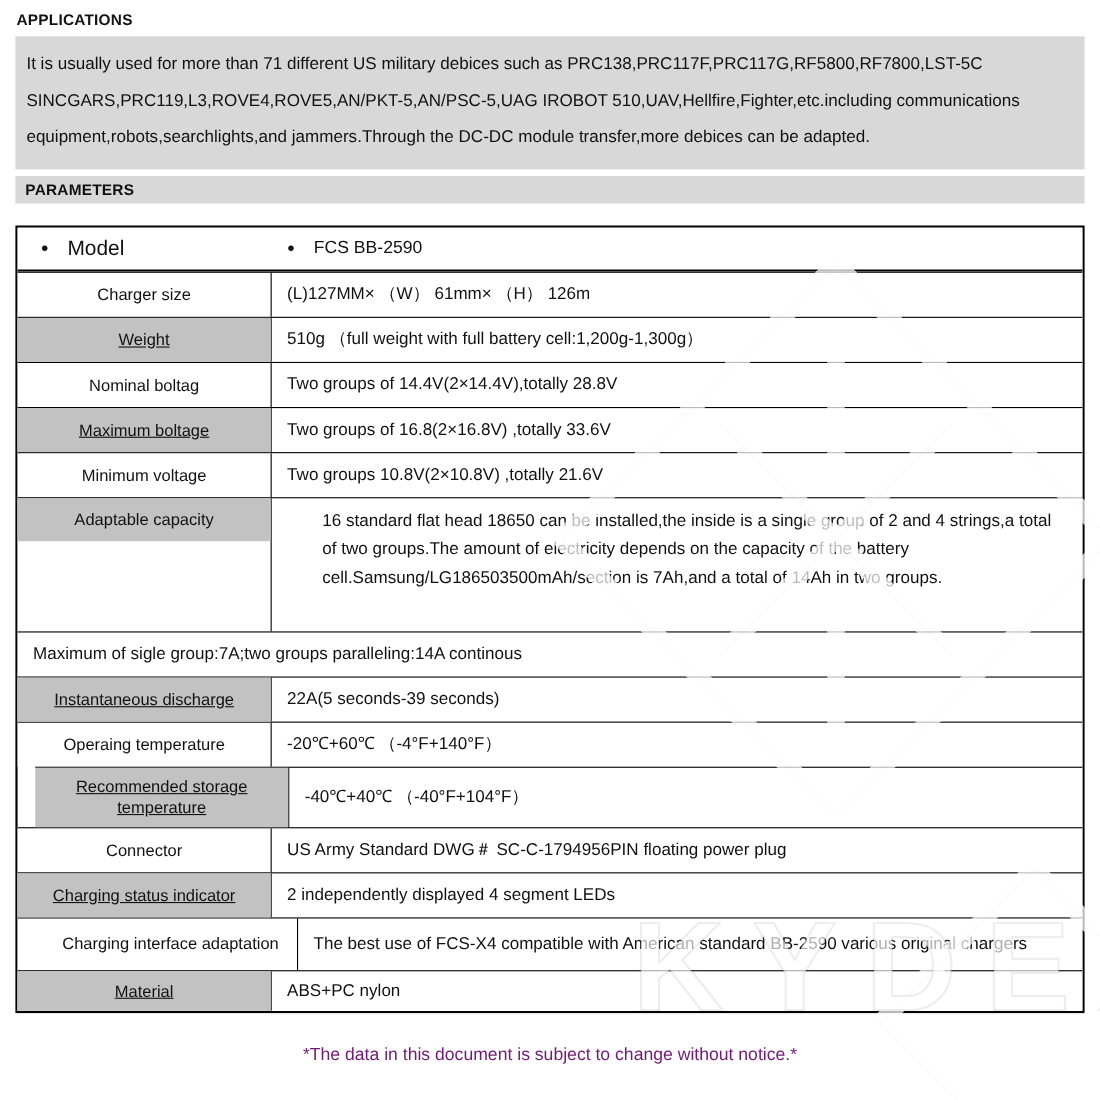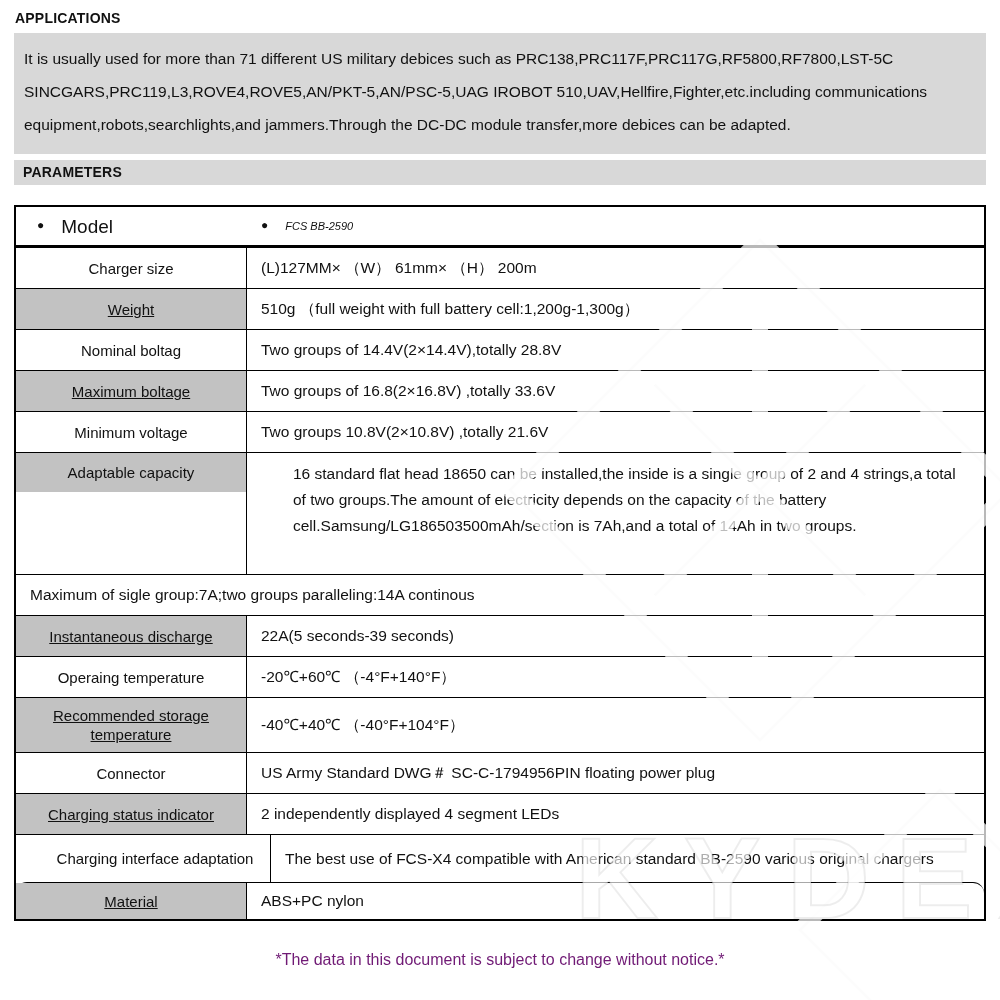--- a/index.html
+++ b/index.html
@@ -40,28 +40,28 @@
 
   .cell-value {
     flex:1 1 auto; display:flex; align-items:center;
     font-size:15.5px; line-height:26px; padding:5px 12px 5px 14px;
   }
   .band .cell-value { align-items:flex-start; padding-top:8px; }
 
   .thead .cell-label { border-right:none; justify-content:flex-start; }
   .thead .chip { text-align:left; padding-left:21px; display:flex; align-items:center; }
   .model-label { font-size:19px; }
-  .model-value { font-size:11px;font-style:italic; }
+  .model-value { font-size:16px; }
   .bullet { font-size:12px; margin-right:17px; position:relative; top:-1px; }
 
   .row-adaptable { min-height:122px;gap:32px; }
-  .row-storage   { min-height:42px; }
+  .row-storage   { min-height:42px;margin-left:16px; }
   .row-interface { min-height:48px;padding-left:24px; }
   .row-interface .cell-value { line-height:22px; }
-  .row-material  { min-height:37px;border-radius:11px; }
+  .row-material  { min-height:37px; }
 
   .footer { text-align:center; margin-top:30px; font-size:16px; color:#701a75; }
 
   .watermark { position:absolute; inset:0; z-index:3; pointer-events:none; }
 </style>
 </head>
 <body>
 
 <svg class="watermark" viewBox="0 0 1000 1000" xmlns="http://www.w3.org/2000/svg">
   <g fill="none" stroke="rgba(0,0,0,0.045)" stroke-width="3">
@@ -98,21 +98,21 @@
       <div class="cell-value">
         <span class="bullet">●</span>
         <span class="model-value">FCS BB-2590</span>
       </div>
     </div>
 
     <div class="trow">
       <div class="cell-label">
           <div class="chip">Charger size</div>
         </div>
-      <div class="cell-value">(L)127MM× （W） 61mm× （H） 200m</div>
+      <div class="cell-value">(L)127MM× （W） 61mm× （H） 126m</div>
     </div>
 
     <div class="trow shaded">
       <div class="cell-label">
           <div class="chip">Weight</div>
         </div>
       <div class="cell-value">510g （full weight with full battery cell:1,200g-1,300g）</div>
     </div>
 
     <div class="trow">

